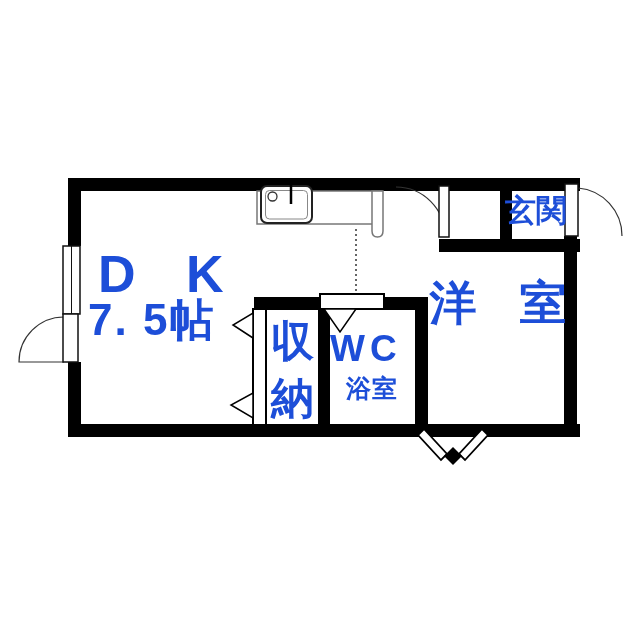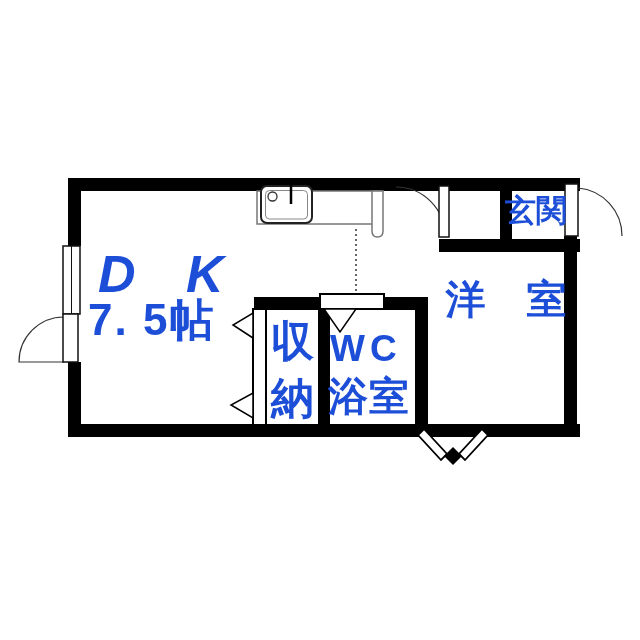--- a/index.html
+++ b/index.html
@@ -11,26 +11,26 @@
     overflow:hidden;
   }
   #plan-svg{position:absolute;left:0;top:0;}
   .lbl{
     position:absolute;
     color:#1d4ed8;
     font-weight:bold;
     white-space:pre;
     line-height:1.05;
   }
-  .dk-1{left:98px;top:247px;font-size:52px;letter-spacing:18px;font-style:italic;}
+  .dk-1{left:98px;top:247px;font-size:52px;letter-spacing:18px;}
   .dk-2{left:88px;top:297px;font-size:44px;letter-spacing:2px;}
   .closet{left:271px;top:313px;font-size:43px;width:44px;line-height:1.33;letter-spacing:0;white-space:normal;word-break:break-all;}
   .wc-1{left:330px;top:330px;width:64px;text-align:center;font-size:37px;letter-spacing:5px;}
-  .wc-2{left:328px;top:375px;width:88px;text-align:left;font-size:40px;letter-spacing:1px;}
-  .west-1{left:428px;top:278px;width:140px;text-align:center;font-size:40px;word-spacing:30px;margin-left:8px;}
+  .wc-2{left:328px;top:375px;width:88px;text-align:center;font-size:25px;letter-spacing:1px;}
+  .west-1{left:428px;top:278px;width:140px;text-align:center;font-size:47px;word-spacing:30px;}
   .west-2{left:435px;top:330px;width:140px;text-align:center;font-size:45px;word-spacing:24px;}
   .genkan{left:504px;top:195px;width:64px;text-align:center;font-size:31px;}
 </style>
 </head>
 <body>
 
 <div id="canvas">
 
   <svg id="plan-svg" width="640" height="640" viewBox="0 0 640 640">
 

